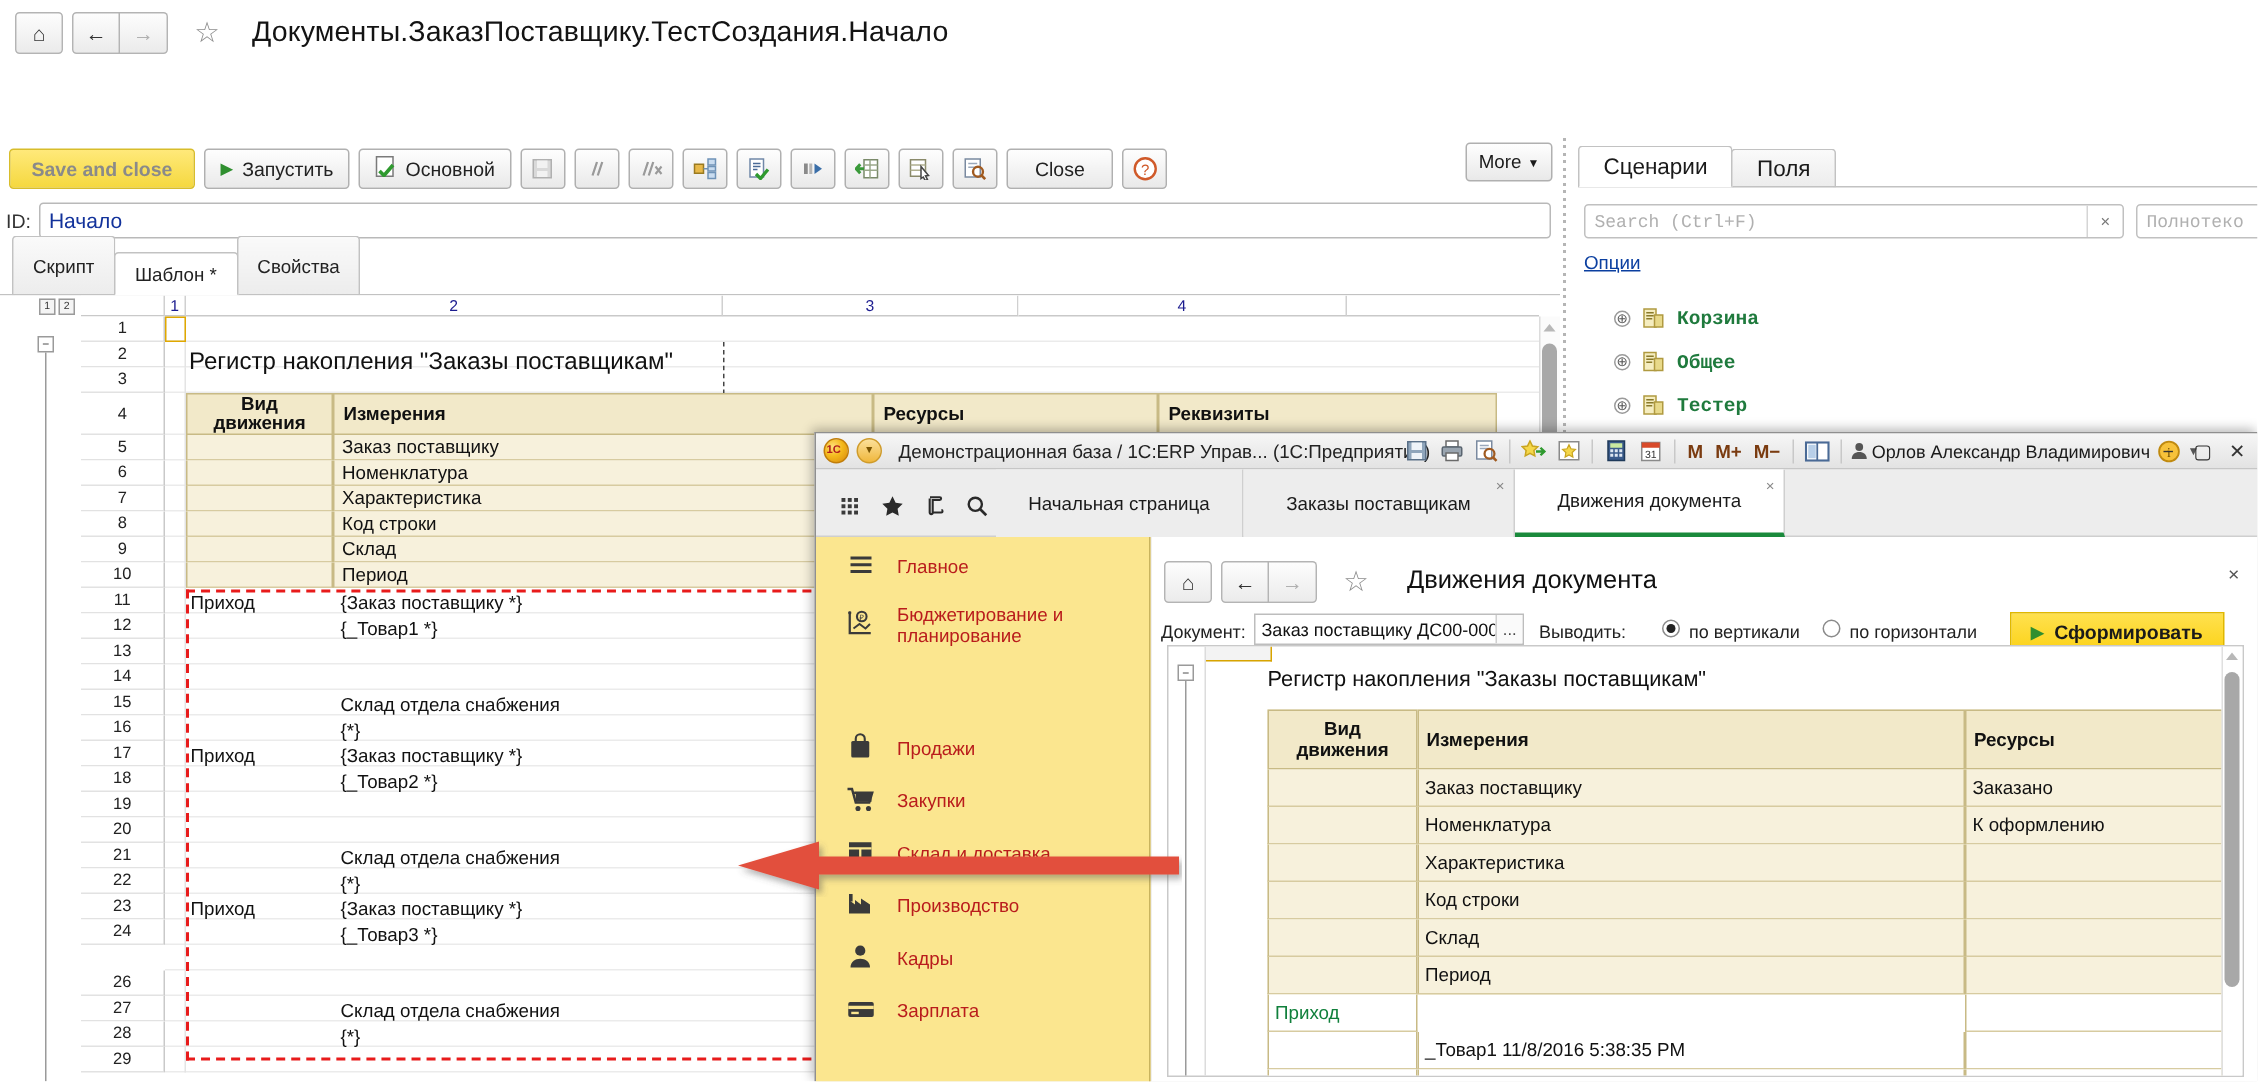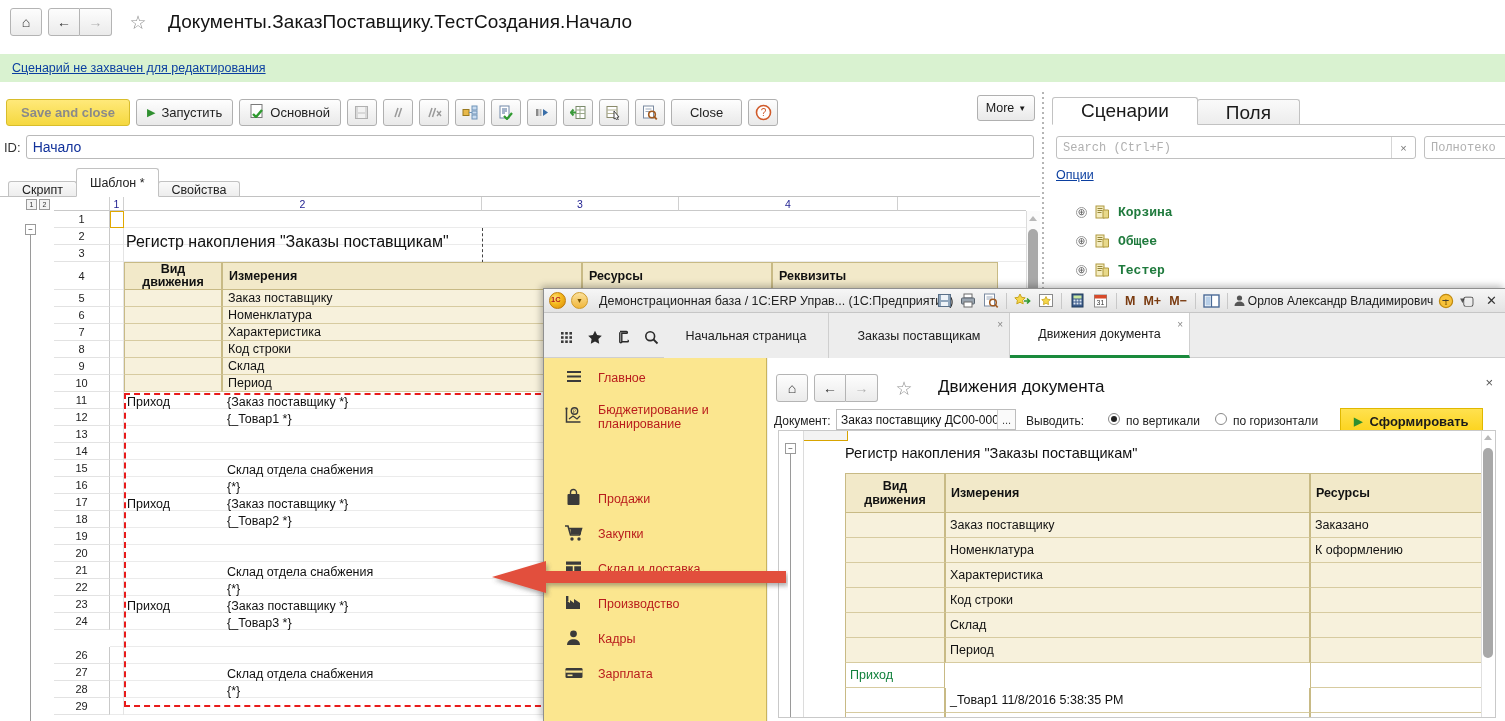--- a/index.html
+++ b/index.html
@@ -65,21 +65,21 @@
   }
   .idrow { position:absolute; left:0; top:134px; width:1040px; height:26px; display:flex; align-items:center; padding-left:4px;}
   .idrow .lbl { font-size:13px; color:#333; margin-right:5px;}
   .idfield {
     flex:1; height:24px; border:1px solid #b9b9b9; border-radius:3px; background:#fff;
     display:flex; align-items:center; padding-left:6px; color:#12329b; font-size:14px; margin-right:6px;
   }
 
   .tabsrow { position:absolute; left:0; top:168px; width:1040px; height:29px; display:flex; align-items:flex-end; padding-left:8px;}
   .tabitem {
-    height:16px; padding:0 13px; border:1px solid #c2c2c2; border-bottom:none;
+    height:40px; padding:0 13px; border:1px solid #c2c2c2; border-bottom:none;
     background:linear-gradient(#fafafa,#ececec); display:flex; align-items:center;
     font-size:12.5px; border-radius:3px 3px 0 0; margin-right:-1px; cursor:pointer; color:#222;
   }
   .tabitem.active { background:#fff; height:29px; border-bottom:1px solid #fff; z-index:2;}
   .tabs-underline { position:absolute; left:0; top:196px; width:1040px; height:1px; background:#c2c2c2;}
 
   
   .sheet { position:absolute; left:0; top:197px; width:1040px; height:524px; background:#fff; overflow:hidden;}
   .sheet-colhdr { position:absolute; left:0; top:0; height:14px; width:1040px; background:#fff; }
   .grp-box { position:absolute; top:2px; width:11px; height:11px; border:1px solid #9a9a9a; background:#f4f4f4;
@@ -115,22 +115,22 @@
   .vscroll-arrow { position:absolute; right:3px; width:0;height:0; border-left:4px solid transparent;border-right:4px solid transparent;}
 
   
   .splitter { position:absolute; left:1042px; top:92px; width:2px; height:629px;
      background-image:repeating-linear-gradient(to bottom,#b5b5b5 0,#b5b5b5 2px,transparent 2px,transparent 5px);}
 
   
   .rp { position:absolute; left:1048px; top:92px; width:457px; height:629px; background:#fff;}
   .rp-tabs { position:absolute; left:4px; top:5px; display:flex; align-items:flex-end;}
   .rp-tab {
-    height:26px; padding:0 28px; border:1px solid #c2c2c2; border-bottom:none; display:flex;align-items:center;
-    font-size:19px; border-radius:3px 3px 0 0; background:linear-gradient(#fafafa,#ececec); cursor:pointer; margin-right:-1px;
+    height:26px; padding:0 16px; border:1px solid #c2c2c2; border-bottom:none; display:flex;align-items:center;
+    font-size:15px; border-radius:3px 3px 0 0; background:linear-gradient(#fafafa,#ececec); cursor:pointer; margin-right:-1px;
   }
   .rp-tab.active { background:#fff; height:28px; border-bottom:1px solid #fff; z-index:2;}
   .rp-tabline { position:absolute; left:4px; top:32px; width:453px; height:1px; background:#c2c2c2;}
   .rp-search {
     position:absolute; left:8px; top:44px; width:360px; height:23px;
     border:1px solid #c0c0c0; border-radius:3px; background:#fff; display:flex; align-items:center;
   }
   .rp-search input {
     border:none; outline:none; flex:1; height:21px; padding-left:6px;
     font-family:"Liberation Mono", monospace; font-size:12px; color:#333; background:transparent;
@@ -241,23 +241,20 @@
       <div class="nav-btn disabled">
           <span>→</span>
         </div>
     </div>
     <div class="star-btn">
         <span>☆</span>
       </div>
     <div class="outer-title">Документы.ЗаказПоставщику.ТестСоздания.Начало</div>
   </div>
 
-  <div class="greenbar">
-    <a>Сценарий не захвачен для редактирования</a>
-  </div>
 
   <div class="cmdbar">
     <div class="btn primary">Save and close</div>
 
     <div class="btn">
       <span class="tri">▶</span>
       <span>Запустить</span>
     </div>
 
     <div class="btn">

